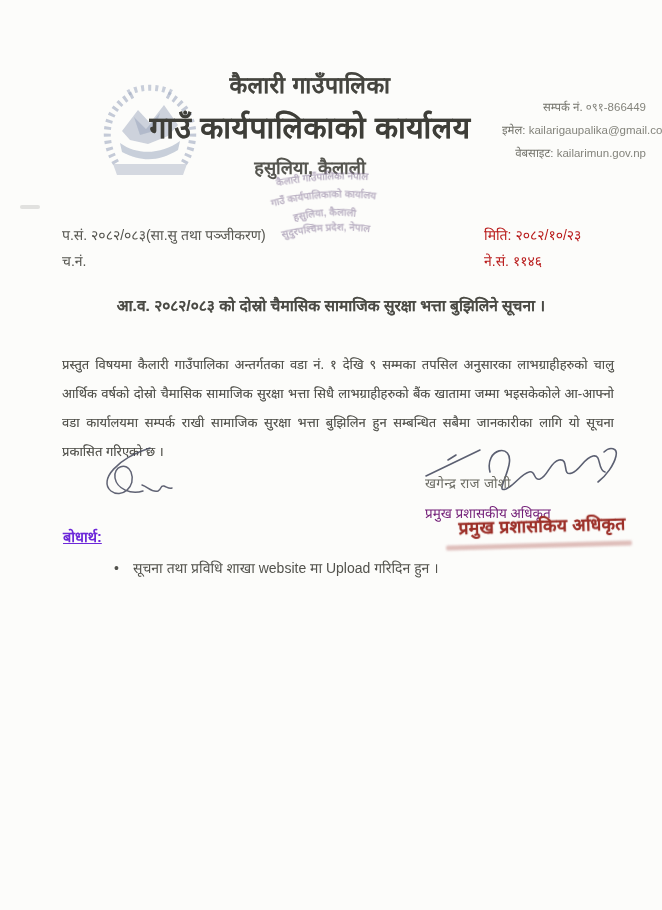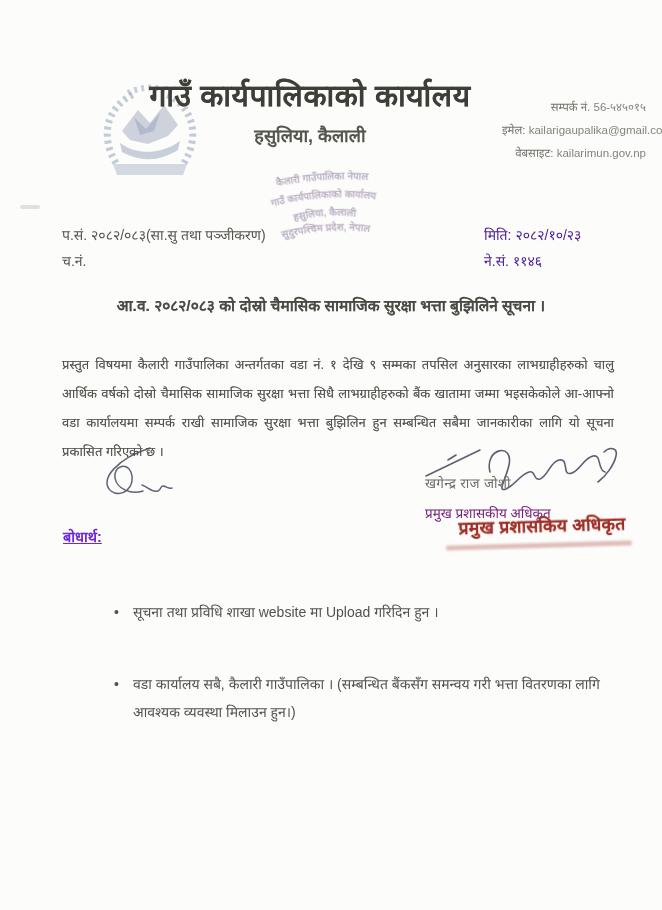--- a/index.html
+++ b/index.html
@@ -20,39 +20,39 @@
   .t1{font-size:23px;font-weight:700;color:#45453f;letter-spacing:.5px;text-shadow:0 0 .5px rgba(69,69,63,.5);}
   .t2{font-size:30px;font-weight:700;color:#3e3e38;margin-top:6px;letter-spacing:.5px;text-shadow:0 0 .6px rgba(62,62,56,.55);}
   .t3{font-size:18px;font-weight:600;color:#55554f;margin-top:8px;}
   .contact{position:absolute;right:16px;top:96px;text-align:right;font-size:11.5px;line-height:23px;color:#84847c;}
   .contact .lbl{color:#74746c;text-align:right;}
   .contact .email-line{white-space:nowrap;margin-right:-26px;}
   .office-stamp{position:absolute;left:214px;top:163px;width:220px;height:84px;transform:rotate(-4deg);opacity:.8;filter:blur(.4px);}
 
   
   .meta-left{position:absolute;left:62px;top:222px;font-size:14px;line-height:26px;color:#55554f;}
-  .meta-right{position:absolute;left:484px;top:222px;font-size:14px;line-height:26px;color:#4c1d95;}
+  .meta-right{position:absolute;left:484px;top:222px;font-size:14px;line-height:26px;color:#b91c1c;}
 
   
   .subject{position:absolute;left:0;top:294px;width:662px;text-align:center;font-size:15.5px;font-weight:600;color:#4a4a44;text-shadow:0 0 .4px rgba(74,74,68,.4);}
   .body-par{position:absolute;left:62px;top:350px;width:552px;font-size:13px;line-height:29px;text-align:justify;color:#50504a;text-shadow:0 0 .4px rgba(80,80,74,.35);}
 
   
   .initial-sign{position:absolute;left:86px;top:440px;width:96px;height:66px;}
   .sign-flourish{position:absolute;left:418px;top:436px;width:216px;height:58px;}
   .sign-block{position:absolute;left:425px;top:474px;width:182px;text-align:left;}
   .sign-name{font-size:13.5px;color:#6d6d65;letter-spacing:.3px;}
   .sign-title{font-size:13.5px;color:#701a75;margin-top:12px;}
   .red-stamp{position:absolute;left:436px;top:513px;width:212px;text-align:center;color:#9c2f28;font-size:17.5px;font-weight:700;transform:rotate(-1.6deg);letter-spacing:.3px;text-shadow:0 0 1px rgba(156,47,40,.55);filter:blur(.2px);}
   .red-underline{position:absolute;left:446px;top:543px;width:186px;height:5px;background:rgba(156,47,40,.30);border-radius:2px;transform:rotate(-1.6deg);filter:blur(1px);}
 
   
   .cc-head{position:absolute;left:63px;top:526px;font-size:14.5px;font-weight:700;color:#6d28d9;text-decoration:underline;}
   .cc-list{position:absolute;left:100px;top:554px;width:506px;margin:0;padding:0;list-style:none;font-size:14px;line-height:28px;color:#52524c;}
-  .cc-list li{position:relative;padding-left:33px;margin-bottom:2px;margin-top:44px;}
+  .cc-list li{position:relative;padding-left:33px;margin-bottom:2px;}
   .cc-list li::before{content:"\2022";position:absolute;left:14px;top:0;color:#52524c;font-size:14px;}
 </style>
 </head>
 <body>
 
 <div class="page">
 
   <div class="smudge"></div>
 
   <svg class="emblem" viewBox="0 0 104 108">
@@ -63,26 +63,27 @@
     </g>
     <g fill="#8d9ab4">
       <path d="M24 48 L40 27 L52 40 L66 22 L80 42 L70 53 L50 61 L32 57 Z" opacity=".5"></path>
       <path d="M36 34 L48 46 L62 30 L56 48 L42 52 Z" opacity=".55"></path>
       <path d="M22 60 C40 73 64 71 82 58 L80 67 C60 79 44 79 24 69 Z" opacity=".55"></path>
     </g>
     <path d="M15 81 L89 81 L85 92 L19 92 Z" fill="#94a0b8" opacity=".45"></path>
   </svg>
 
   <div class="titles">
+    <div class="t1">कैलारी गाउँपालिका</div>
     <div class="t2">गाउँ कार्यपालिकाको कार्यालय</div>
     <div class="t3">हसुलिया, कैलाली</div>
   </div>
 
   <div class="contact">
-    <div><span class="lbl">सम्पर्क नं.</span> <span>56-५४५०१५</span></div>
+    <div><span class="lbl">सम्पर्क नं.</span> <span>०९१-866449</span></div>
     <div class="email-line"><span class="lbl">इमेल:</span> <span>kailarigaupalika@gmail.com</span></div>
     <div><span class="lbl">वेबसाइट:</span> <span>kailarimun.gov.np</span></div>
   </div>
 
   <svg class="office-stamp" viewBox="0 0 220 84">
     <defs>
       <path id="arc1" d="M10 32 Q110 2 210 32"></path>
       <path id="arc2" d="M26 48 Q110 22 194 48"></path>
       <path id="arc3" d="M56 62 Q110 44 164 62"></path>
       <path id="arc4" d="M42 78 Q110 58 178 78"></path>
@@ -125,16 +126,15 @@
     <div class="sign-name">खगेन्द्र राज जोशी</div>
     <div class="sign-title">प्रमुख प्रशासकीय अधिकृत</div>
   </div>
 
   <div class="red-stamp">प्रमुख प्रशासकिय अधिकृत</div>
   <div class="red-underline"></div>
 
   <div class="cc-head">बोधार्थ:</div>
   <ul class="cc-list">
     <li>सूचना तथा प्रविधि शाखा website मा Upload गरिदिन हुन ।</li>
-    <li>वडा कार्यालय सबै, कैलारी गाउँपालिका । (सम्बन्धित बैंकसँग समन्वय गरी भत्ता वितरणका लागि आवश्यक व्यवस्था मिलाउन हुन।)</li>
   </ul>
 
 </div>
 
 </body></html>

